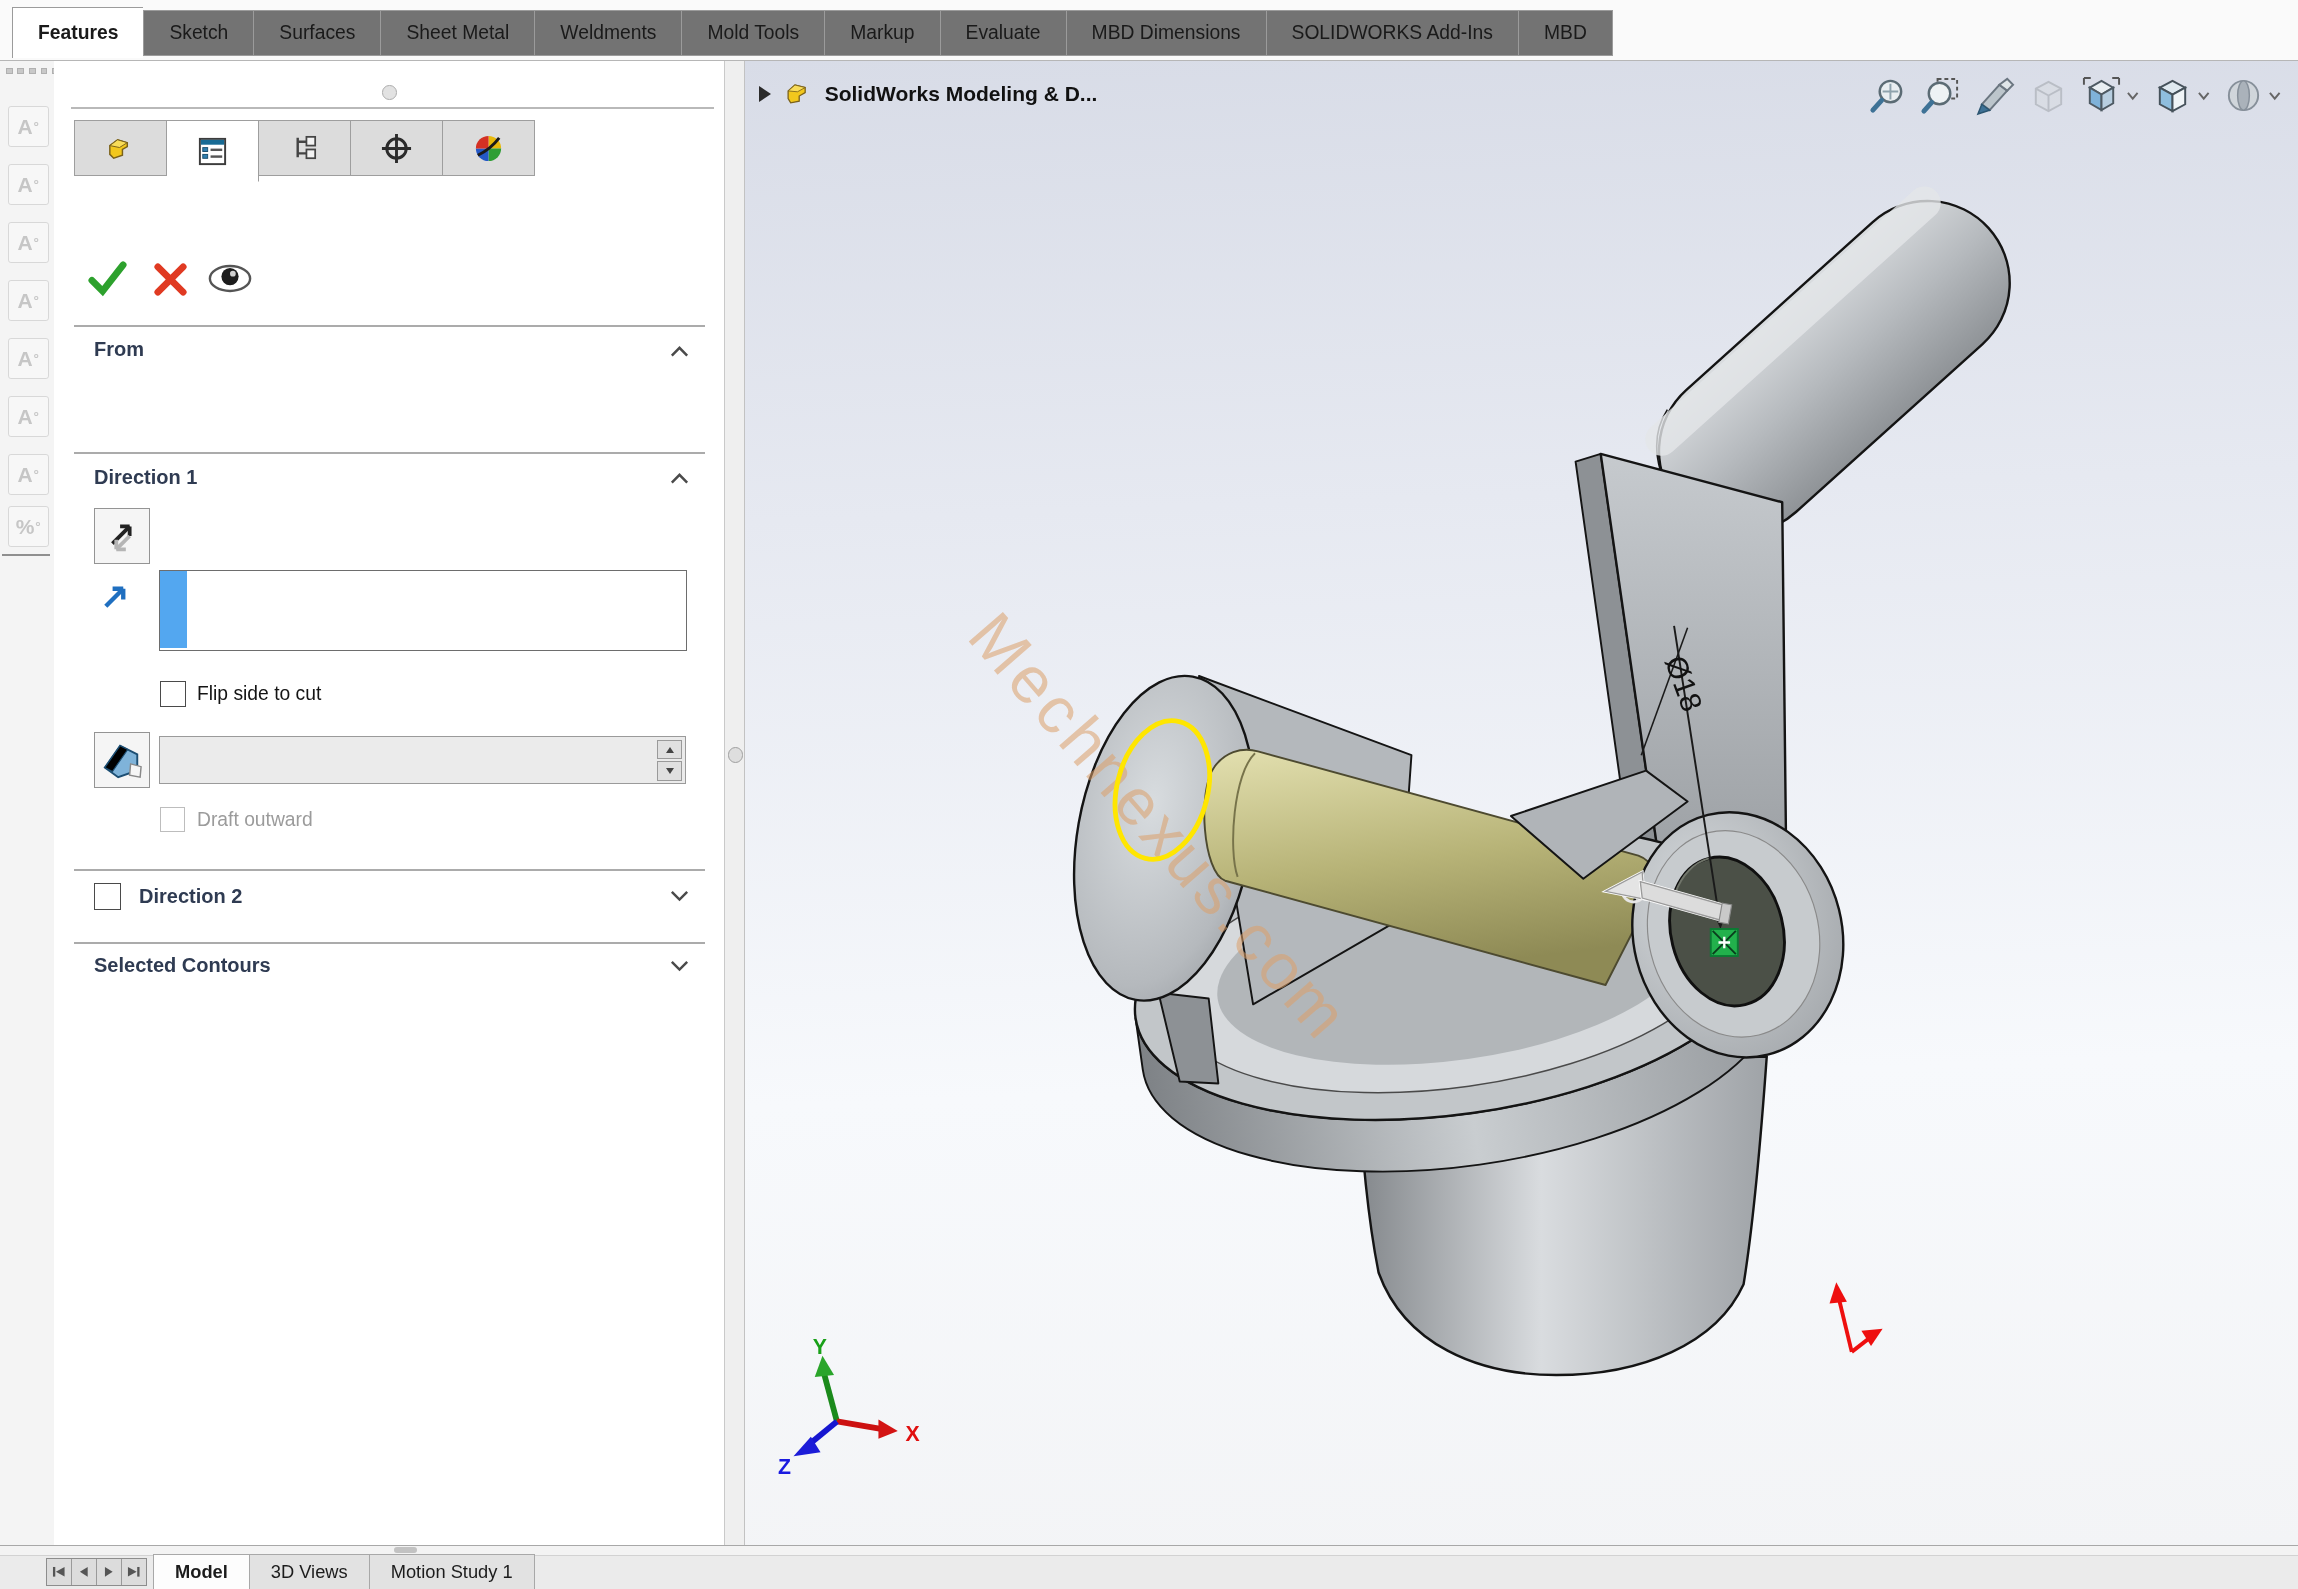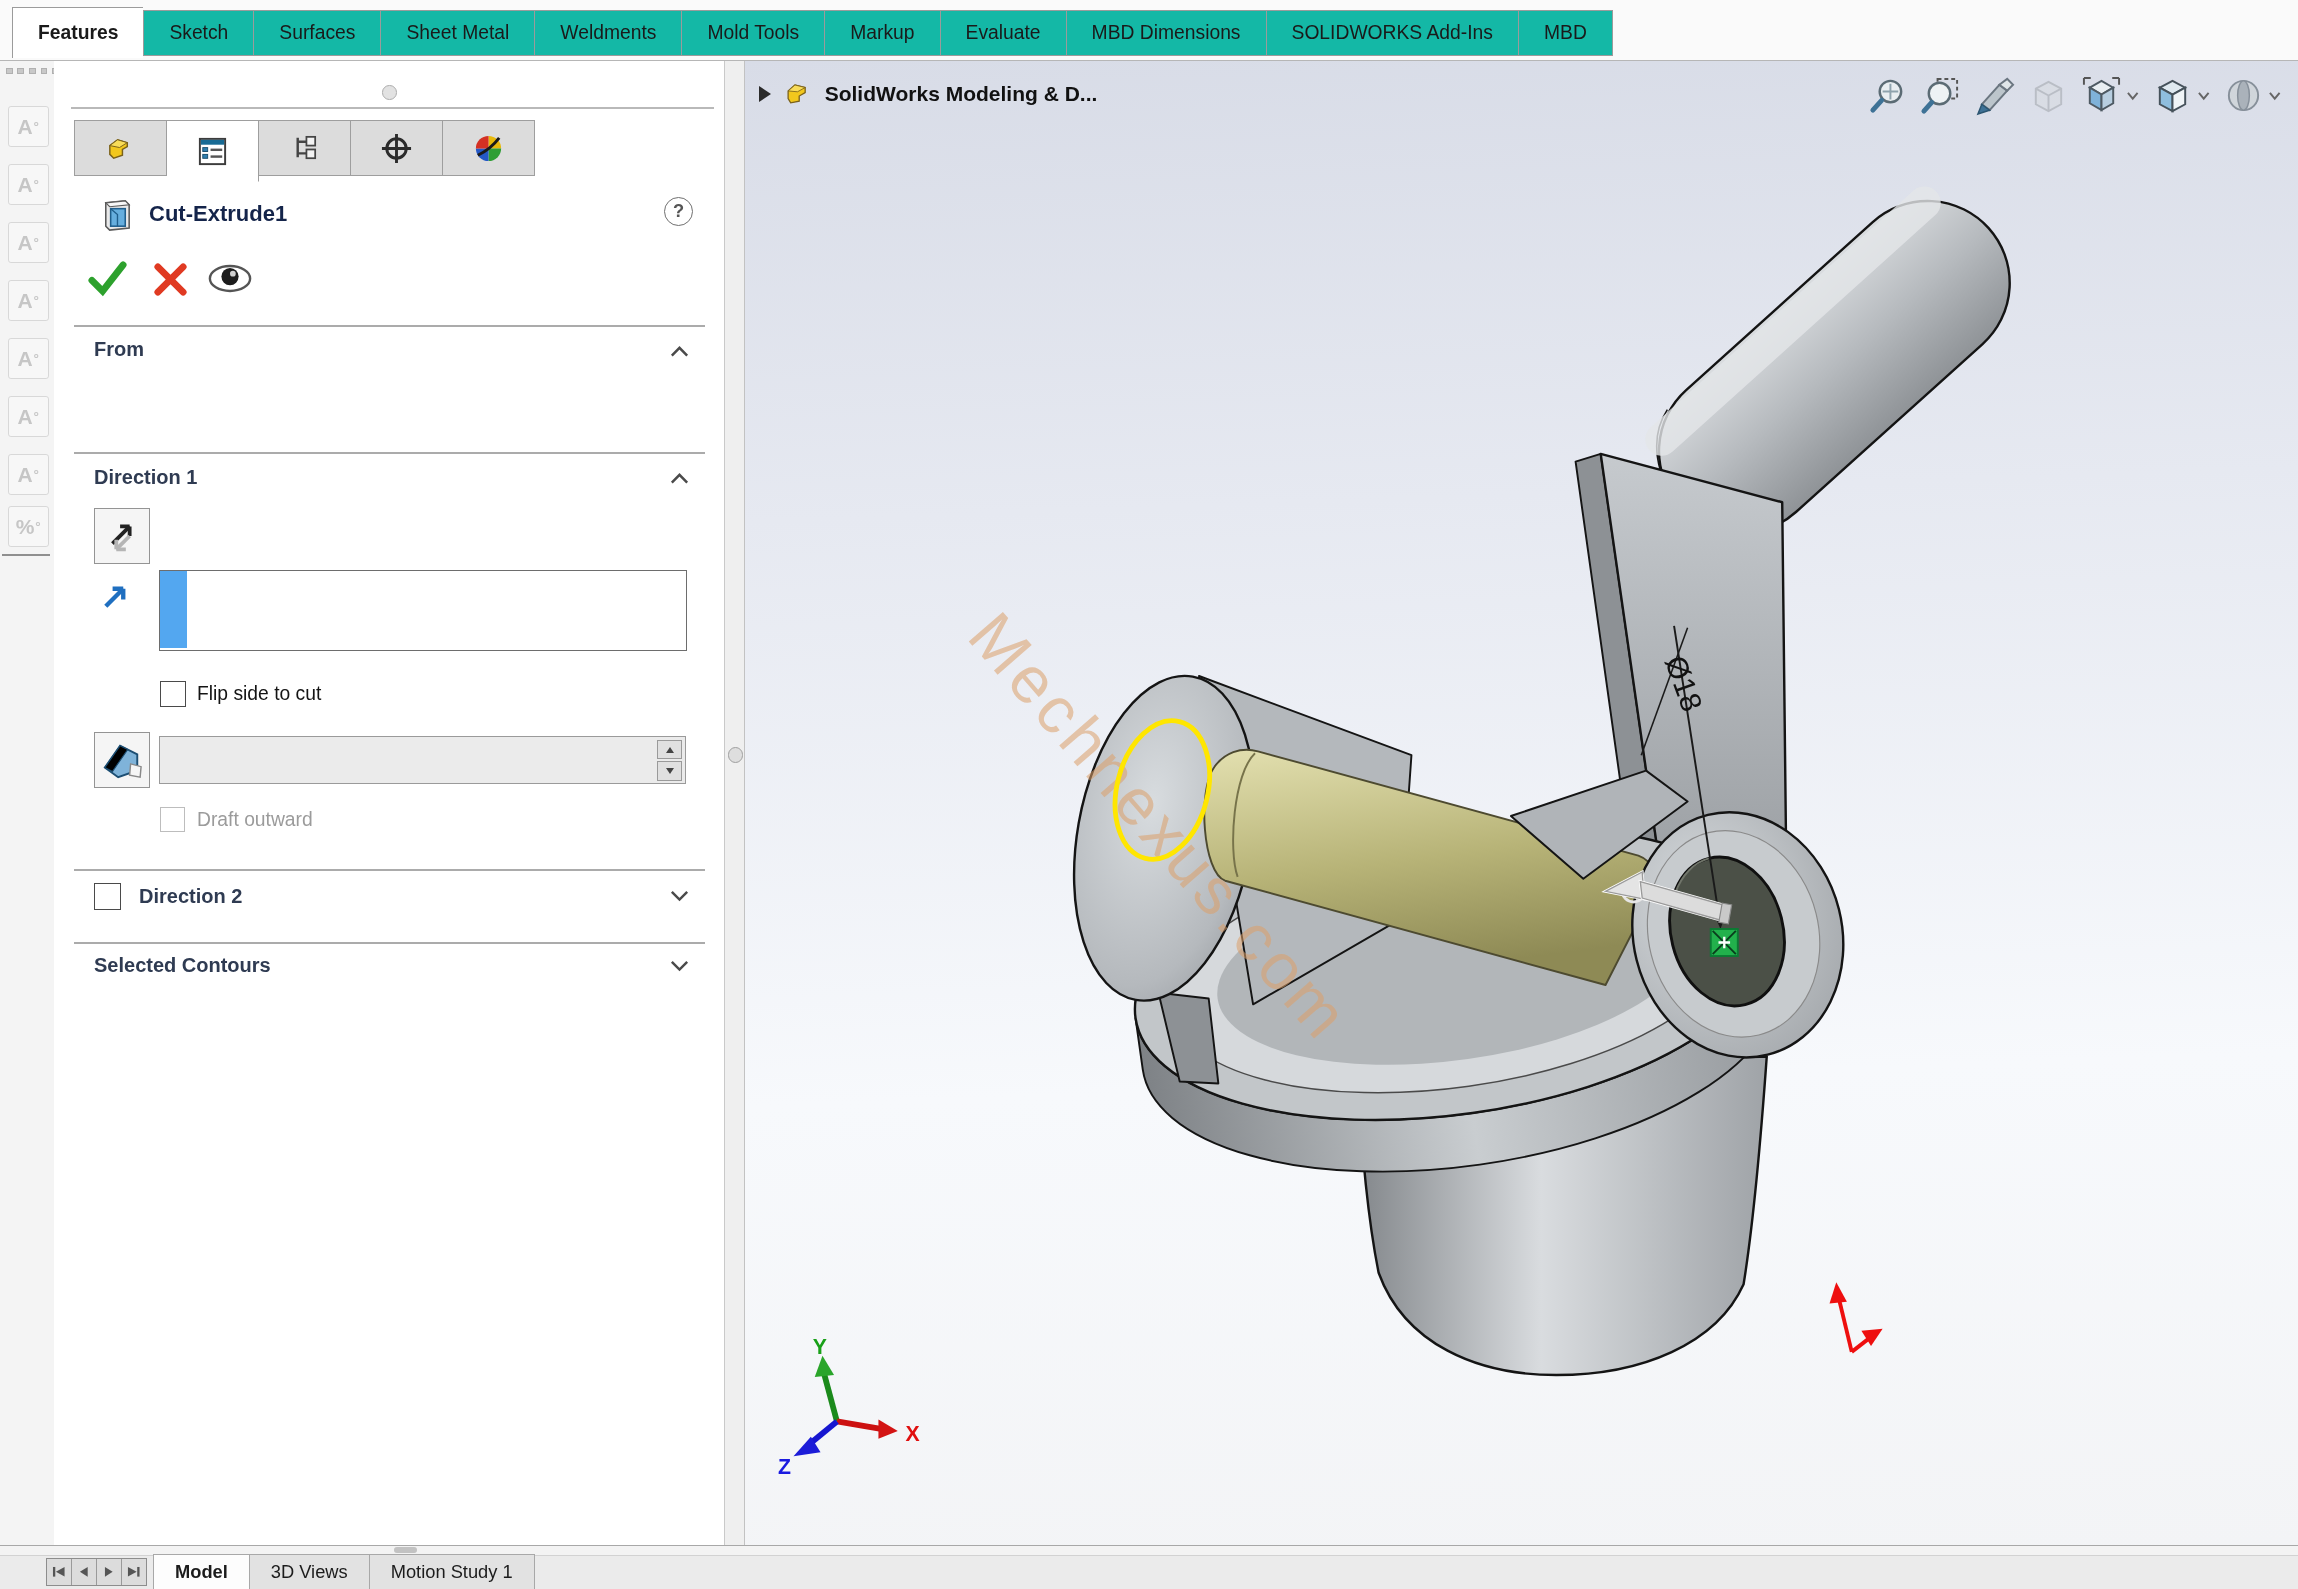--- a/index.html
+++ b/index.html
@@ -3,21 +3,21 @@
 <meta charset="utf-8">
 <style>
   html,body{margin:0;padding:0;background:#fff;}
   body{width:2299px;height:1589px;overflow:hidden;font-family:"Liberation Sans",sans-serif;-webkit-font-smoothing:antialiased;}
   .app{position:relative;width:2299px;height:1589px;background:#fff;}
 
   
   .ribbon{position:absolute;left:0;top:0;width:2299px;height:60px;background:#fafafa;border-bottom:1px solid #b6b6b6;z-index:30;}
   .ribbon-tabs{position:absolute;left:12px;top:9.7px;height:50px;display:flex;align-items:stretch;}
   .rtab{height:44px;padding:0 25px;display:flex;align-items:center;font-size:19.3px;color:#1a1a1a;
-        background:#14b8a6;border:1px solid #9b9b9b;border-right:none;white-space:nowrap;cursor:default;}
+        background:#737373;border:1px solid #9b9b9b;border-right:none;white-space:nowrap;cursor:default;}
   .rtab:last-child{border-right:1px solid #9b9b9b;}
   .rtab.active{background:#ffffff;font-weight:bold;height:50px;margin-top:-2.9px;border-bottom:none;z-index:2;}
 
   
   .left-rail{position:absolute;left:0;top:60px;width:54px;height:1485px;background:#f4f4f4;z-index:20;}
   .grip-dots{position:absolute;left:5.8px;top:7.7px;display:flex;gap:4.8px;}
   .grip-dots i{width:4.8px;height:4.8px;background:#c8c8c8;border:1px solid #b0b0b0;display:block;}
   .rail-icon{position:absolute;left:7.7px;width:39px;height:39px;border:1px solid #d8d8d8;border-radius:2.9px;
              display:flex;align-items:center;justify-content:center;color:#c6c6c6;font-size:21px;font-weight:bold;background:#f7f7f7;}
   .rail-icon::after{content:"°";margin-left:1px;font-size:13.5px;}
@@ -179,32 +179,20 @@
         <svg width="33" height="33" viewBox="0 0 34 34">
           <path d="M17,17 L17,4 A13,13 0 0 1 30,17 Z" fill="#e8b90c"></path>
           <path d="M17,17 L30,17 A13,13 0 0 1 17,30 Z" fill="#2f9e35"></path>
           <path d="M17,17 L17,30 A13,13 0 0 1 4,17 Z" fill="#2458c6"></path>
           <path d="M17,17 L4,17 A13,13 0 0 1 17,4 Z" fill="#d43124"></path>
           <path d="M28,6 C22,14 14,20 6,24" stroke="#1a1a1a" stroke-width="3" fill="none"></path>
         </svg>
       </div>
     </div>
 
-    <div class="pm-header">
-      <span class="ficon">
-        <svg width="37" height="39" viewBox="0 0 38 40">
-          <path d="M8,8 L28,6 L32,10 L32,34 L12,36 L8,32 Z" fill="#e9e9e9" stroke="#5a5a5a" stroke-width="1.6"></path>
-          <path d="M8,8 L28,6 L32,10 L12,12 Z" fill="#f7f7f7" stroke="#5a5a5a" stroke-width="1.2"></path>
-          <rect x="13" y="14" width="15" height="18" fill="#66aede" stroke="#1f5e8c" stroke-width="1.6"></rect>
-          <path d="M13,14 L20,20 L20,32" fill="none" stroke="#1f5e8c" stroke-width="1.4"></path>
-        </svg>
-      </span>
-      <span class="pm-title">Cut-Extrude1</span>
-      <span class="pm-help">?</span>
-    </div>
 
     <div class="pm-actions">
       <svg style="position:absolute;left:33px;top:1.9px" width="41" height="39" viewBox="0 0 42 40">
         <polyline points="5,22 16,33 37,6" fill="none" stroke="#2da12d" stroke-width="7" stroke-linecap="round"></polyline>
       </svg>
       <svg style="position:absolute;left:98px;top:3.9px" width="37" height="37" viewBox="0 0 38 38">
         <path d="M6,6 L32,32 M32,6 L6,32" stroke="#e03a22" stroke-width="7" stroke-linecap="round"></path>
       </svg>
       <svg style="position:absolute;left:153px;top:5.8px" width="46" height="31" viewBox="0 0 48 32">
         <ellipse cx="24" cy="16" rx="21" ry="13" fill="#ffffff" stroke="#555" stroke-width="2.5"></ellipse>

